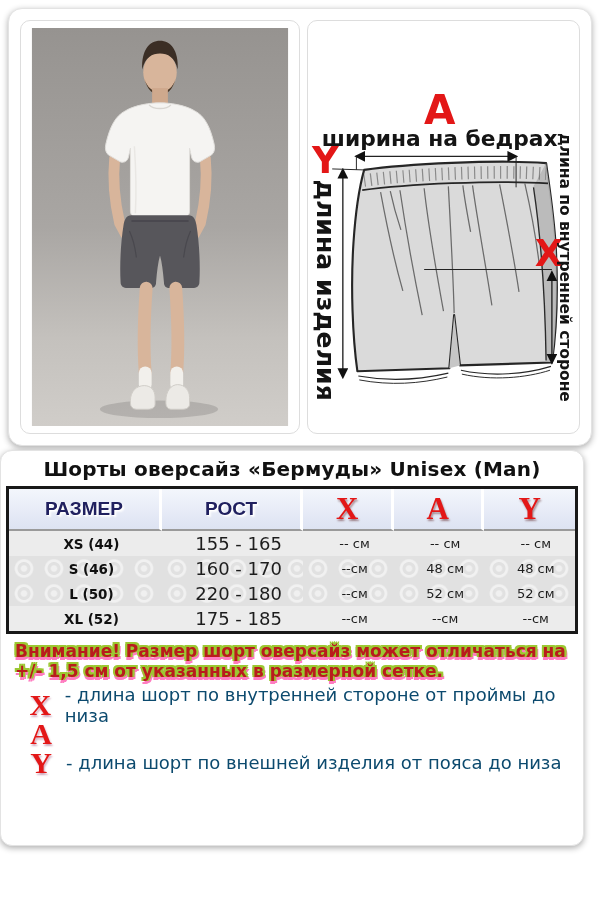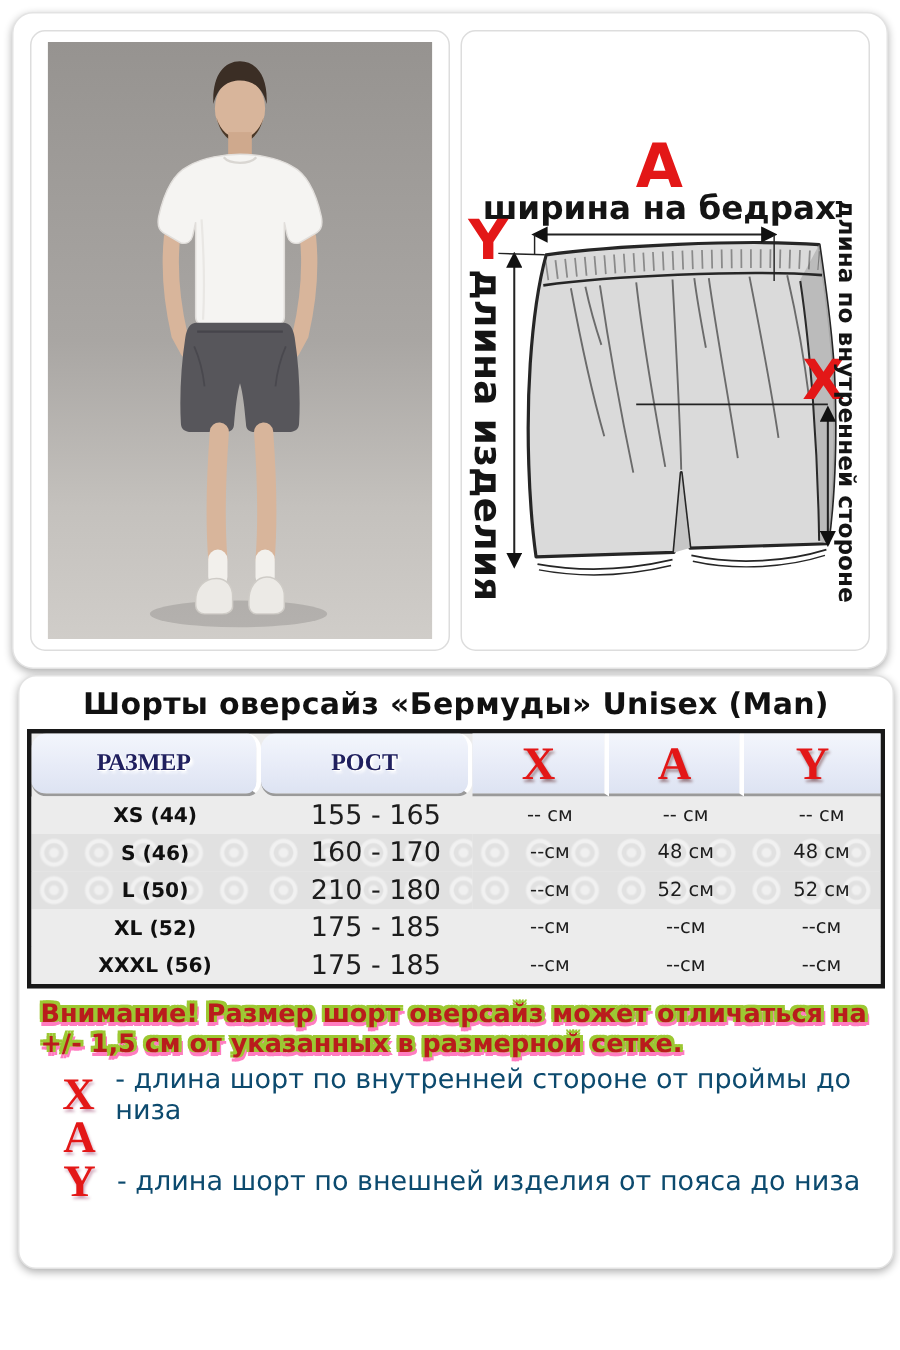--- a/index.html
+++ b/index.html
@@ -15,33 +15,33 @@
         box-shadow:0 2px 6px rgba(0,0,0,.32);}
   .top-card{position:absolute; left:8px; top:8px; width:584px; height:438px;
             display:flex; gap:7px; padding:11px;}
   .panel{border:1px solid #ddd; border-radius:10px; background:#fff; overflow:hidden;}
   .photo-panel{width:280px; height:414px; padding:7px;}
   .photo-panel svg{width:100%; height:100%; border-radius:4px; display:block;}
   .diagram-panel{flex:1; height:414px; position:relative;}
   .diagram-panel svg{width:100%; height:100%; display:block;}
 
   
-  .info-card{position:absolute; left:12px; top:450px; width:584px; height:396px;
+  .info-card{position:absolute; left:0; top:450px; width:584px; height:396px;
              border-radius:12px; padding-top:5px;}
   .title{font-size:20px; font-weight:bold; color:#111; text-align:center;
          letter-spacing:.2px; line-height:1.3;}
 
   table.size-table{width:572px; margin:4px auto 0; border-collapse:separate; border-spacing:0;
                    border:3px solid #181818; background:#ececec;}
   .size-table thead th{height:42px; vertical-align:middle; text-align:center;
       background:linear-gradient(180deg,#f3f6fc 0%,#e7ebf7 55%,#dde3f2 100%);
       border-right:3px solid #fff; border-bottom:2px solid #9a9a9a;}
   .size-table thead th:last-child{border-right:none;}
-  th.th-text{font-family:Liberation Serif, serif; font-size:16px; font-weight:bold;
-      color:var(--navy); text-shadow:1px 1px 0 #fff, 2px 2px 2px rgba(255,255,255,.9);border-radius:10px;}
+  th.th-text{font-family:Liberation Sans, sans-serif; font-size:19px; font-weight:bold;
+      color:var(--navy); text-shadow:1px 1px 0 #fff, 2px 2px 2px rgba(255,255,255,.9);}
   th.th-letter{font-family:"Liberation Serif", serif; font-size:31px; font-weight:bold;
       color:var(--red); text-shadow:1px 2px 2px rgba(70,0,0,.45);}
   .size-table td{height:25px; text-align:center; vertical-align:middle;
       font-size:13px; color:#1d1d1d; background-color:#ececec;padding-left:12px;}
   .size-table td.size-cell{font-weight:bold; font-size:13.5px; color:#101010;}
   .size-table td.height-cell{font-size:18px;}
   .size-table tr.pattern td{background-color:#e1e1e1;
       background-image:
         radial-gradient(circle at 50% 50%, transparent 6px, rgba(255,255,255,.55) 7px, rgba(255,255,255,.55) 8.5px, transparent 10px),
         radial-gradient(circle at 50% 50%, rgba(255,255,255,.5) 2.5px, transparent 4px);
@@ -200,34 +200,27 @@
           </tr>
           <tr class="pattern">
             <td class="size-cell">S (46)</td>
             <td class="height-cell">160 - 170</td>
             <td>--см</td>
             <td>48 см</td>
             <td>48 см</td>
           </tr>
           <tr class="pattern">
             <td class="size-cell">L (50)</td>
-            <td class="height-cell">210 - 180</td>
+            <td class="height-cell">220 - 180</td>
             <td>--см</td>
             <td>52 см</td>
             <td>52 см</td>
           </tr>
           <tr>
             <td class="size-cell">XL (52)</td>
-            <td class="height-cell">175 - 185</td>
-            <td>--см</td>
-            <td>--см</td>
-            <td>--см</td>
-          </tr>
-          <tr>
-            <td class="size-cell">XXXL (56)</td>
             <td class="height-cell">175 - 185</td>
             <td>--см</td>
             <td>--см</td>
             <td>--см</td>
           </tr>
         </tbody>
     </table>
 
     <p class="notice">Внимание! Размер шорт оверсайз может отличаться на +/- 1,5 см от указанных в размерной сетке.</p>
 

